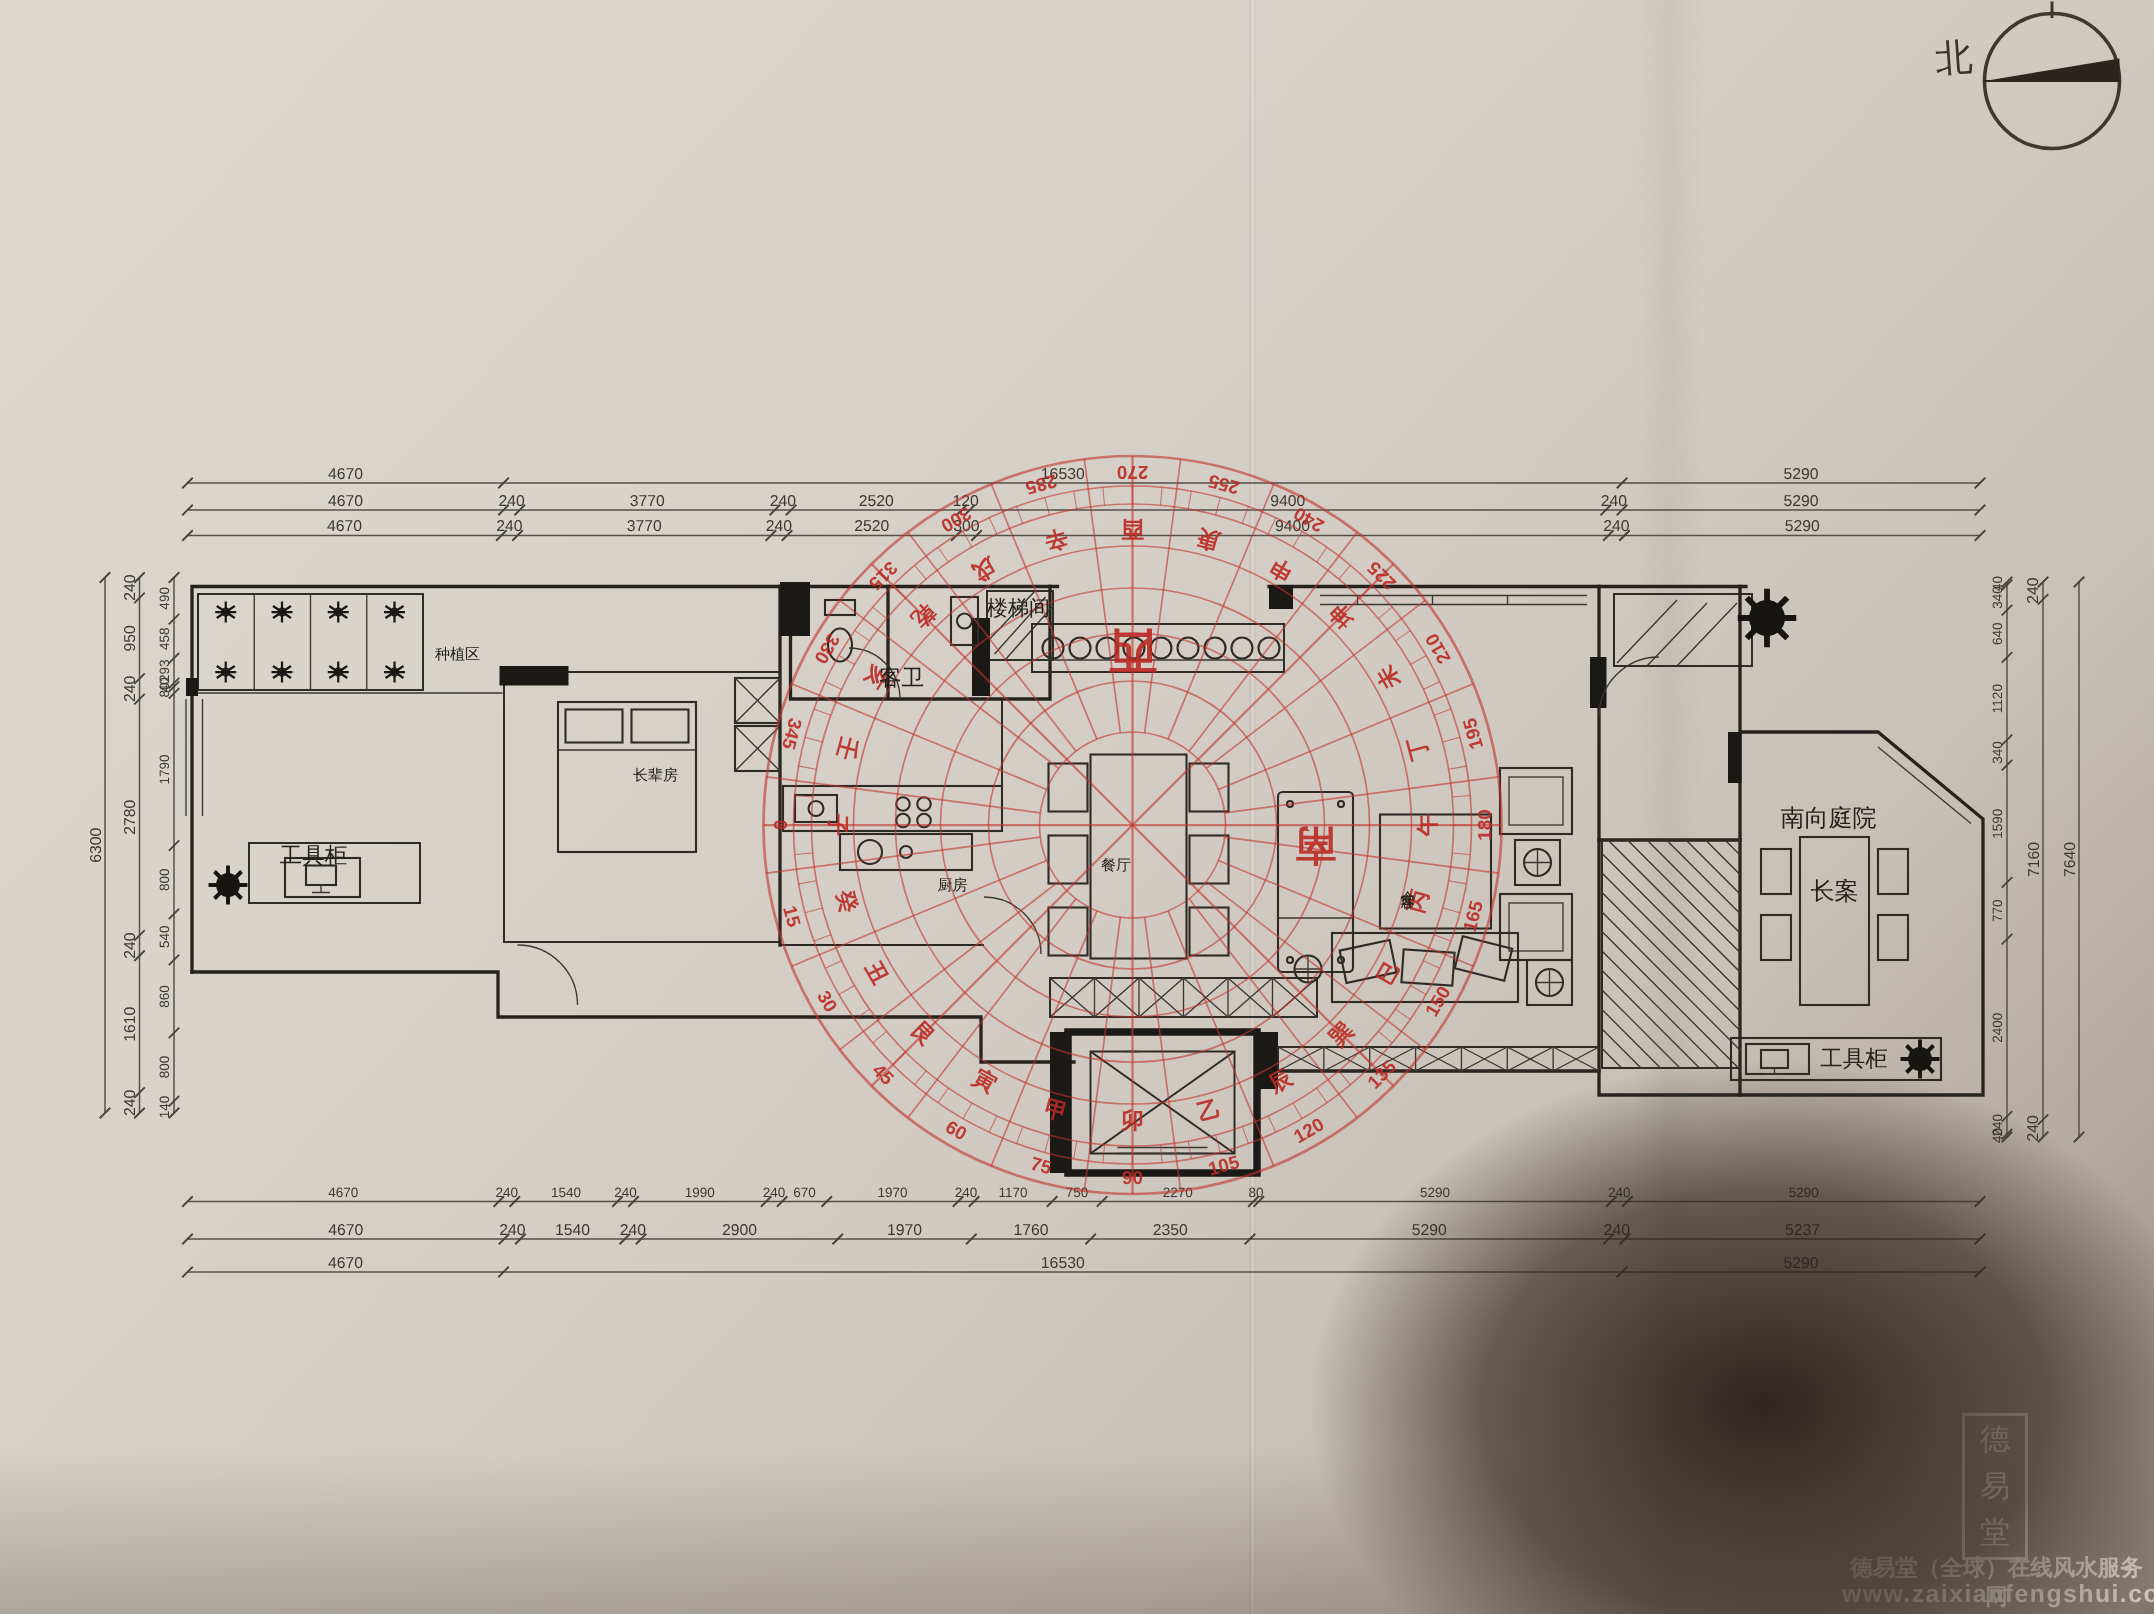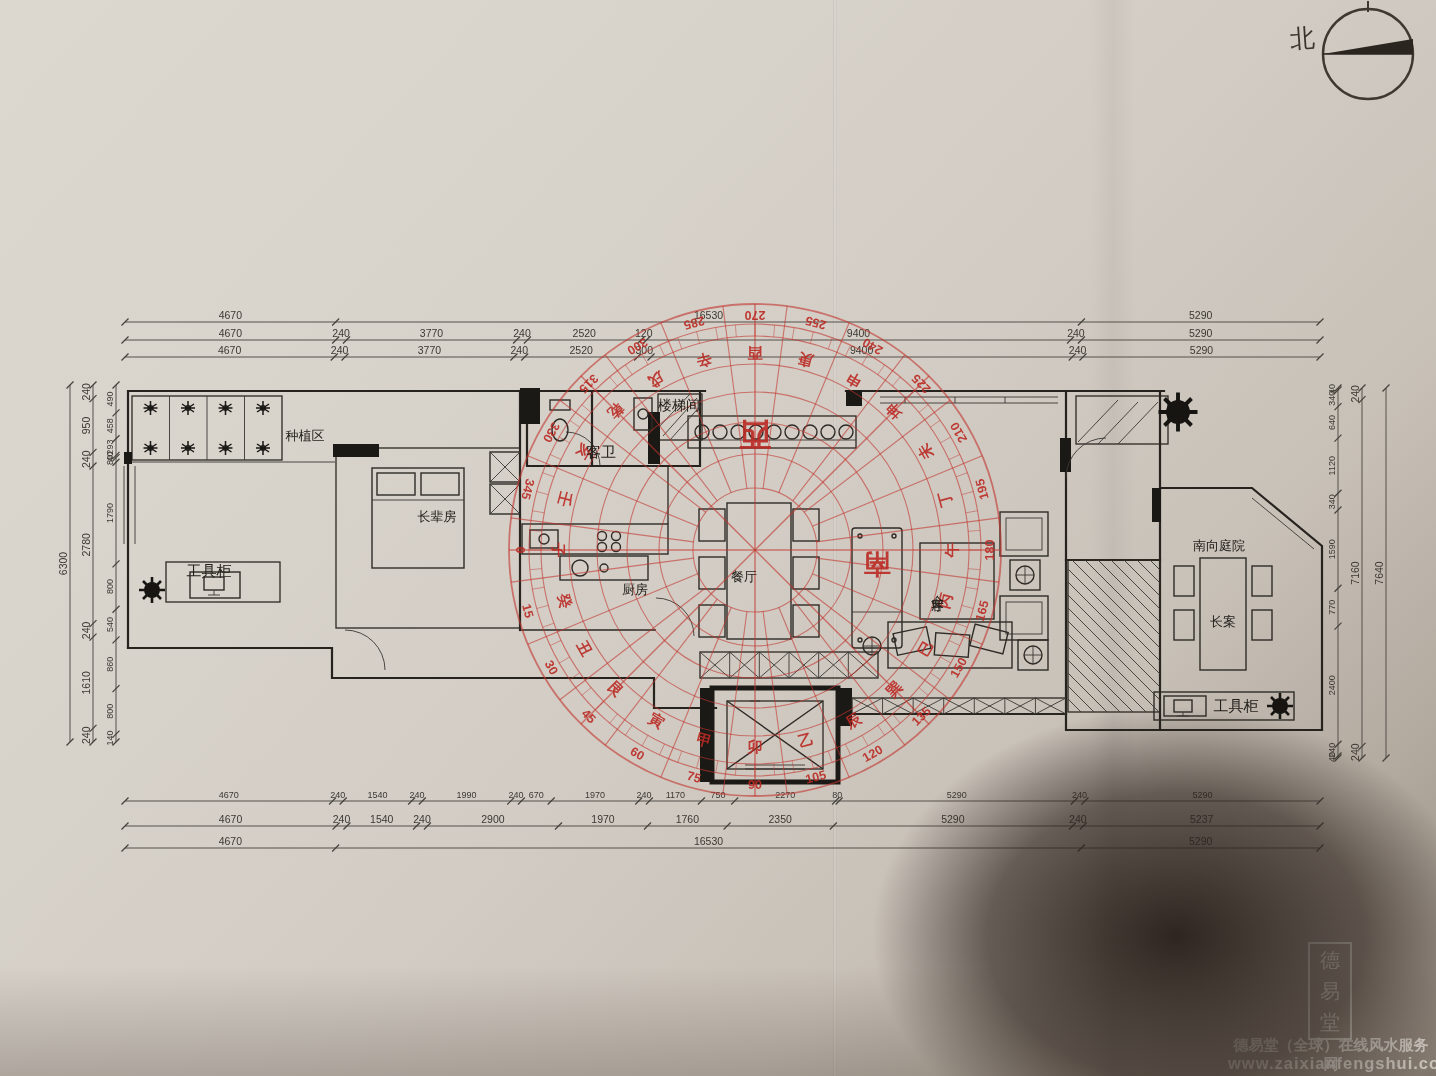--- a/index.html
+++ b/index.html
@@ -19,22 +19,22 @@
   .dimtick{stroke:#45423c;stroke-width:1.2}
   .dimtext{font-size:10.5px;fill:#3b3832;font-family:"Liberation Sans",sans-serif}
   .dimtext.sm{font-size:9px}
   .wall{stroke:#26231f;stroke-width:2.2;fill:none;stroke-linecap:square}
   .wall2{stroke:#2b2823;stroke-width:1.3;fill:none}
   .thin{stroke:#3a3733;stroke-width:.9;fill:none}
   .furn{stroke:#2e2b27;stroke-width:1.4;fill:none}
   .blk{fill:#1b1916;stroke:none}
   .redl{stroke:rgba(193,52,45,.6);fill:none}
   .redtext{fill:rgba(186,42,36,.9);font-family:"Liberation Sans",sans-serif;font-weight:bold}
-  .lbl{position:absolute;transform:translate(-50%,-50%);font-size:13px;color:#23201c;white-space:nowrap;}
-  .lbl.sm{font-size:15px}.lbl.xs{font-size:14px}.lbl.md{font-size:13px}
+  .lbl{position:absolute;transform:translate(-50%,-50%);font-size:10px;color:#23201c;white-space:nowrap;}
+  .lbl.sm{font-size:15px}.lbl.xs{font-size:14px}.lbl.md{font-size:16px}
   .lbl.vert{writing-mode:vertical-rl;letter-spacing:2px;}
   .north-char{position:absolute;left:1290px;top:22px;font-size:25px;color:#3b342d;transform:rotate(-4deg);}
   .wm{position:absolute;color:rgba(252,249,241,.93);text-align:center;}
   .wm-seal{left:1308px;top:942px;width:40px;height:94px;border:2px solid rgba(252,249,241,.85);
     display:flex;flex-direction:column;align-items:center;justify-content:space-around;font-size:20px;line-height:1;}
   .wm-line1{left:1232px;top:1036px;width:198px;font-size:15px;font-weight:bold;}
   .wm-line2{left:1228px;top:1054px;width:206px;font-size:16.5px;font-weight:bold;letter-spacing:1px;}
 </style>
 </head>
 <body>
@@ -628,21 +628,21 @@
 
   <div class="lbl" style="left:305px;top:436px">种植区</div>
   <div class="lbl" style="left:437px;top:517px">长辈房</div>
   <div class="lbl sm" style="left:209px;top:571px">工具柜</div>
   <div class="lbl sm" style="left:601px;top:452px">客卫</div>
   <div class="lbl xs" style="left:679px;top:406px">楼梯间</div>
   <div class="lbl" style="left:635px;top:590px">厨房</div>
   <div class="lbl" style="left:744px;top:577px">餐厅</div>
   <div class="lbl vert" style="left:937px;top:588px">会客厅</div>
   <div class="lbl md" style="left:1219px;top:546px">南向庭院</div>
-  <div class="lbl md" style="left:1223px;top:622px">长案</div>
+  <div class="lbl md" style="left:1223px;top:595px">长案</div>
   <div class="lbl sm" style="left:1236px;top:706px">工具柜</div>
 
   <div class="north-char">北</div>
 
   <div class="wm wm-seal">
     <span>德</span>
     <span>易</span>
     <span>堂</span>
   </div>
   <div class="wm wm-line1">德易堂（全球）在线风水服务网</div>

